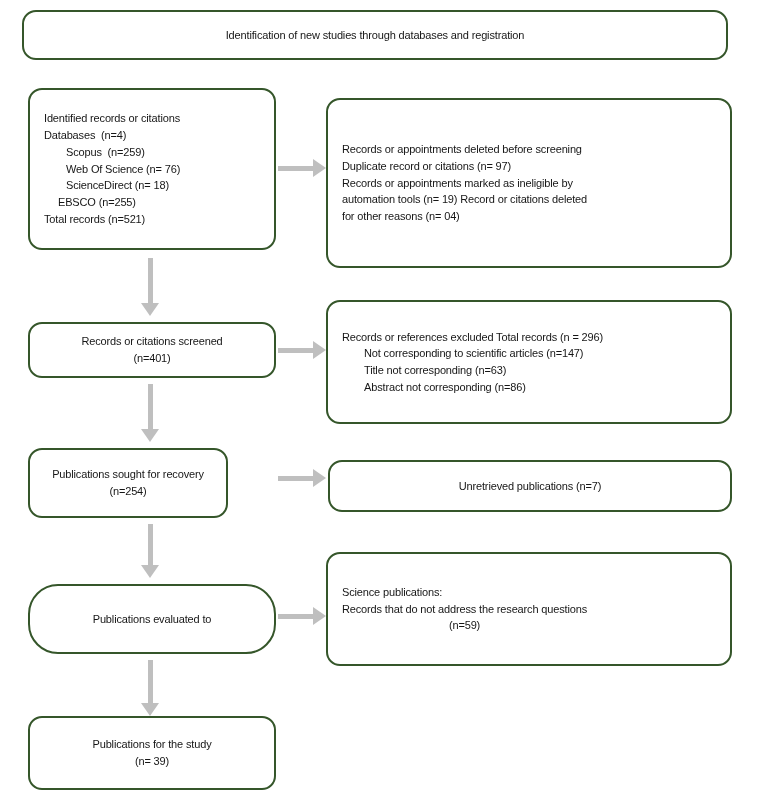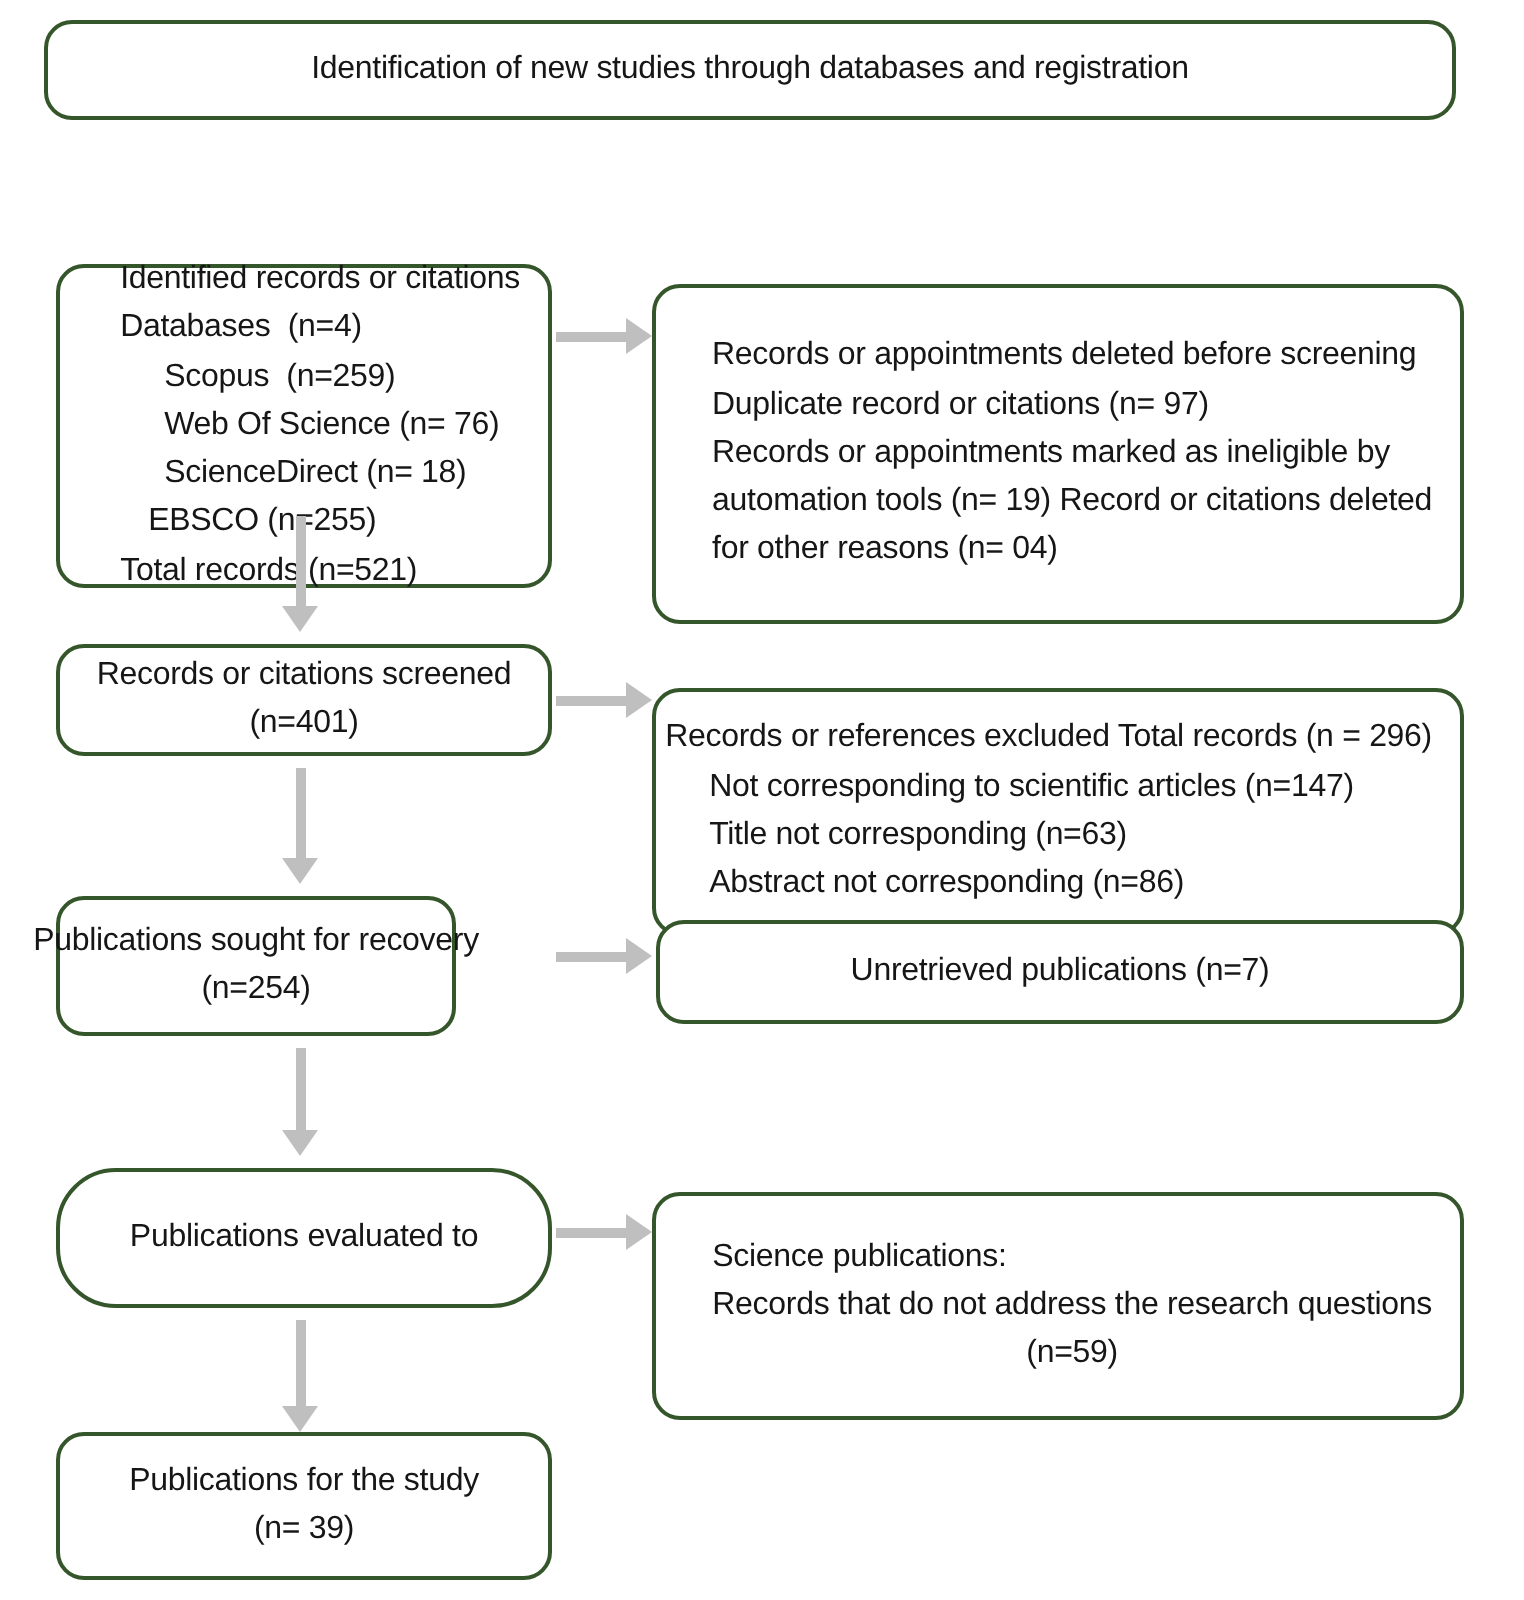--- a/index.html
+++ b/index.html
@@ -22,26 +22,26 @@
   .box {
     position: absolute;
     box-sizing: border-box;
     border: 2px solid #35562a;
     border-radius: 14px;
     background: #ffffff;
     display: flex;
     flex-direction: column;
     justify-content: center;
     color: #161616;
-    font-size: 16px;
+    font-size: 11px;
     line-height: 1.52;
     letter-spacing: -0.15px;
   }
   .box.center   { align-items: center; text-align: center; }
-  .box.leftal   { align-items: flex-end; text-align: left; margin-top: 44px; }
+  .box.leftal   { align-items: flex-start; text-align: left; }
   .box .pad     { padding: 0 14px; }
   .line         { display: block; white-space: pre; }
   .line.ctr     { text-align: center; }
   .indent1      { padding-left: 22px; }
   .indent2      { padding-left: 14px; }
   .gap          { height: 11px; }
 
   
   .arrow { position: absolute; }
   .arrow .shaft-h {

